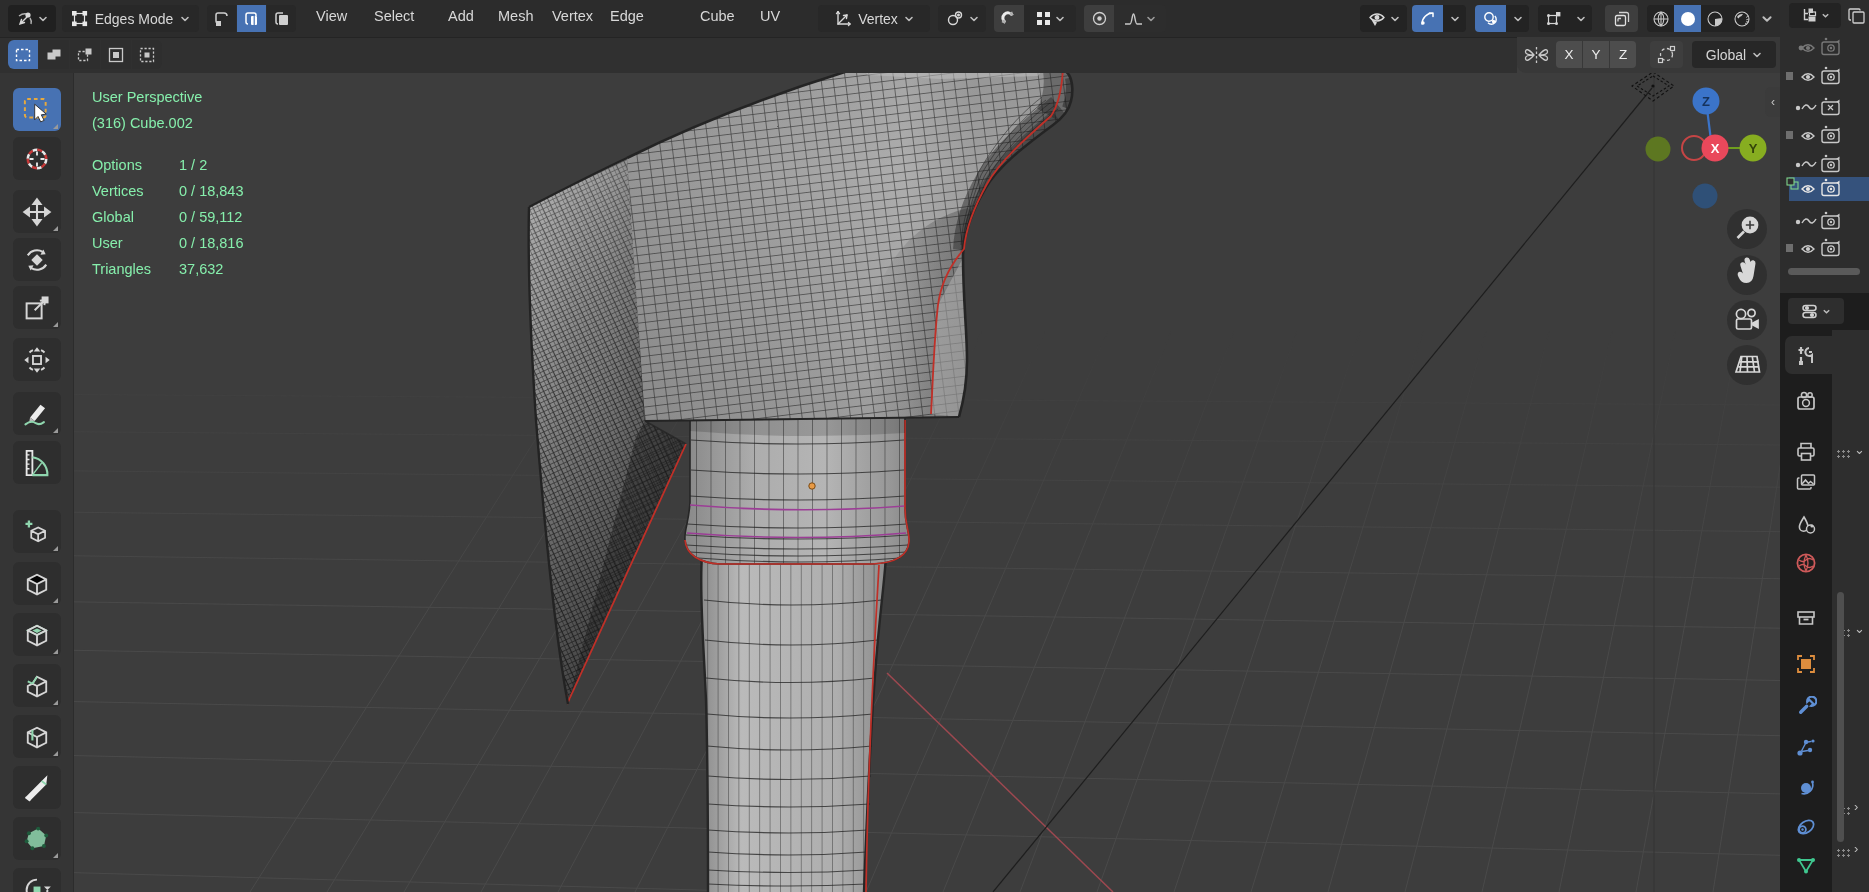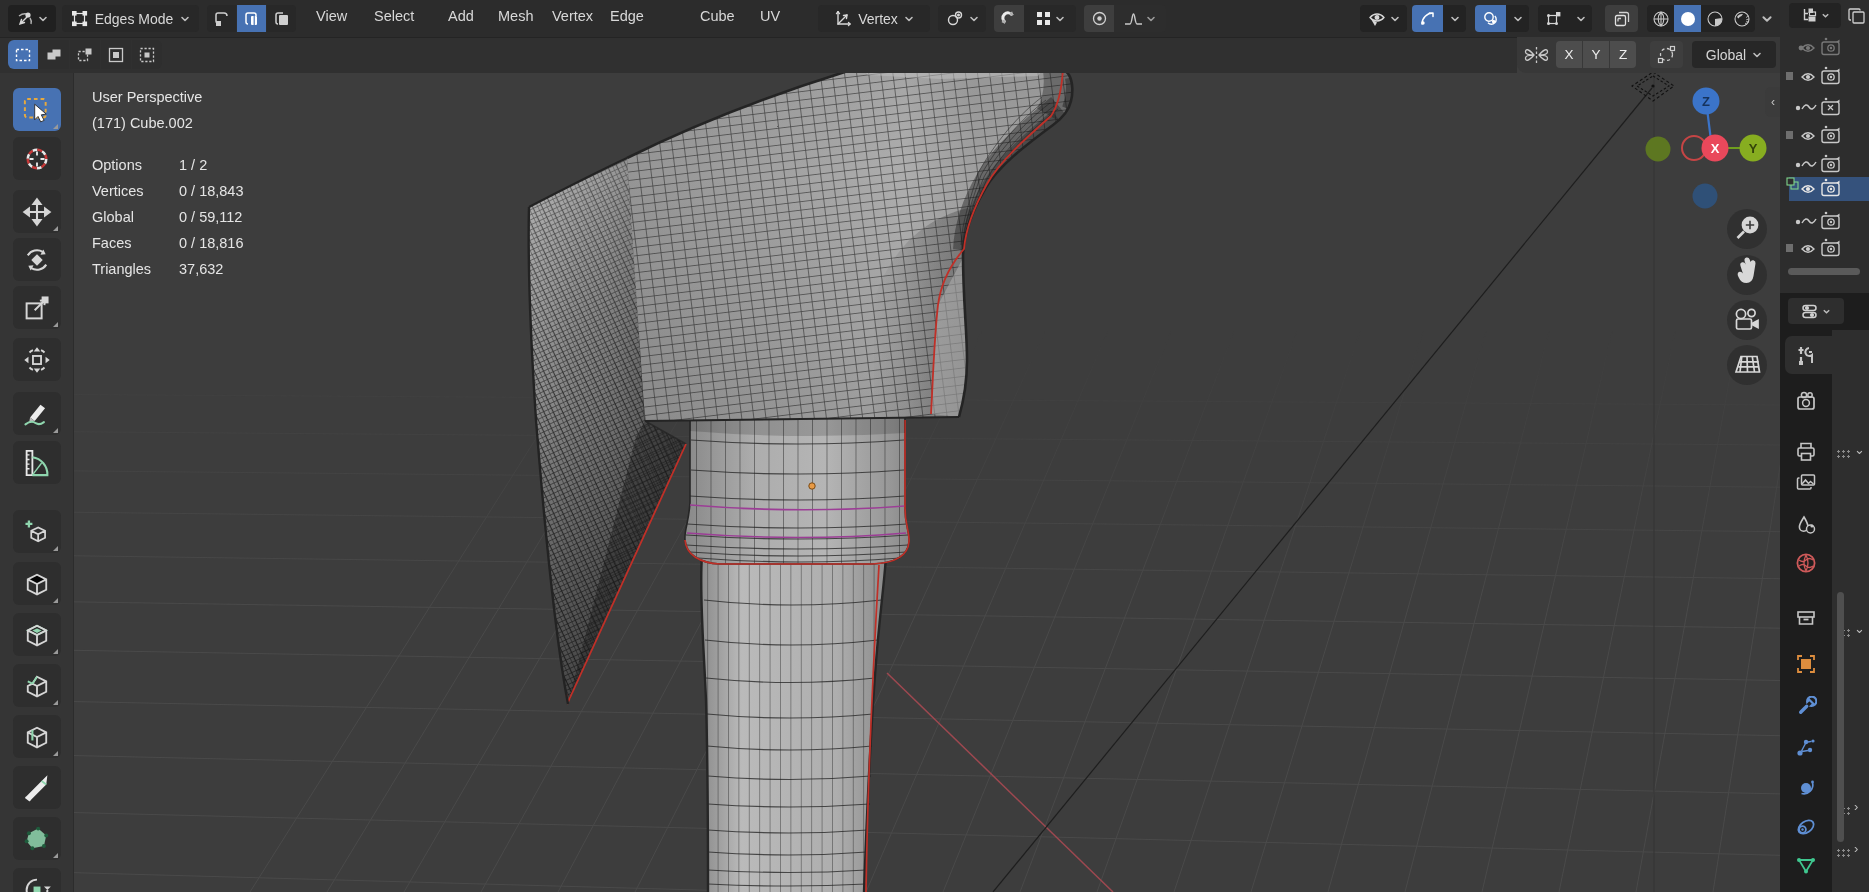--- a/index.html
+++ b/index.html
@@ -10,21 +10,21 @@
 #row2r{left:1517px;top:37px;width:263px;height:36px;background:#383838;border-radius:0 0 0 9px;z-index:5}
 .mi{position:absolute;top:8px;color:#d8d8d8;font-size:14.5px;z-index:6}
 .btn{position:absolute;background:#282828;border-radius:4px;display:flex;align-items:center;justify-content:center;color:#d8d8d8}
 .chev{width:9px;height:9px;display:inline-block}
 #toolbar{left:0;top:73px;width:74px;height:819px;background:#353535;border-right:1px solid #2c2c2c;z-index:4}
 .tb{position:absolute;left:13px;width:48px;height:43px;background:#2e2e2e;border-radius:6px;display:flex;align-items:center;justify-content:center}
 .tb.act{background:#4772b3}
 #outl{left:1780px;top:0;width:89px;height:293px;background:#2d2d2d;z-index:5}
 #props{left:1780px;top:293px;width:89px;height:599px;background:#2e2e2e;z-index:5}
 #ptabs{position:absolute;left:0;top:37px;width:52px;height:562px;background:#1d1d1d}
-#vstats{left:92px;top:84px;z-index:3;color:#e5e5e5;font-size:14.5px;line-height:26px}
+#vstats{left:92px;top:84px;z-index:3;color:#86efac;font-size:14.5px;line-height:26px}
 #vstats .r{display:flex}
 #vstats .l{width:87px}
 .collapse{left:1765px;top:87px;width:16px;height:30px;background:#3b3b3b;border-radius:6px 0 0 6px;z-index:3;color:#c5c5c5;font-size:12px;display:flex;align-items:center;justify-content:center}
 </style></head><body>
 <div id="stage">
     <svg class="abs" style="left:0;top:0;z-index:1" width="1869" height="892" viewBox="0 0 1869 892">
       <defs>
 <linearGradient id="fadeG" x1="0" y1="330" x2="0" y2="610" gradientUnits="userSpaceOnUse">
 <stop offset="0" stop-color="#fff" stop-opacity="0"></stop>
           <stop offset="1" stop-color="#fff" stop-opacity="1"></stop>
@@ -864,36 +864,36 @@
       <div style="position:absolute;left:56px;top:335px;width:15px;height:10px;background-image:radial-gradient(circle,#8a8a8a 1px,transparent 1.2px);background-size:5px 5px"></div>
       <div style="position:absolute;left:74px;top:328px;color:#bdbdbd;font-size:13px">⌄</div>
       <div style="position:absolute;left:56px;top:513px;width:15px;height:10px;background-image:radial-gradient(circle,#8a8a8a 1px,transparent 1.2px);background-size:5px 5px"></div>
       <div style="position:absolute;left:74px;top:506px;color:#bdbdbd;font-size:13px">›</div>
       <div style="position:absolute;left:56px;top:555px;width:15px;height:10px;background-image:radial-gradient(circle,#8a8a8a 1px,transparent 1.2px);background-size:5px 5px"></div>
       <div style="position:absolute;left:74px;top:548px;color:#bdbdbd;font-size:13px">›</div>
       <div style="position:absolute;left:57px;top:299px;width:7px;height:250px;background:#4f4f4f;border-radius:3.5px"></div>
     </div>
     <div id="vstats" class="abs">
 <div>User Perspective</div>
-      <div>(171) Cube.002</div>
+      <div>(316) Cube.002</div>
 <div style="height:16px"></div>
 <div class="r">
         <span class="l">Options</span>
         <span>1 / 2</span>
       </div>
 <div class="r">
         <span class="l">Vertices</span>
         <span>0 / 18,843</span>
       </div>
 <div class="r">
         <span class="l">Global</span>
         <span>0 / 59,112</span>
       </div>
 <div class="r">
-        <span class="l">Faces</span>
+        <span class="l">User</span>
         <span>0 / 18,816</span>
       </div>
 <div class="r">
         <span class="l">Triangles</span>
         <span>37,632</span>
       </div>
 </div>
 <div class="collapse abs">‹</div>
   </div>
 </body></html>

